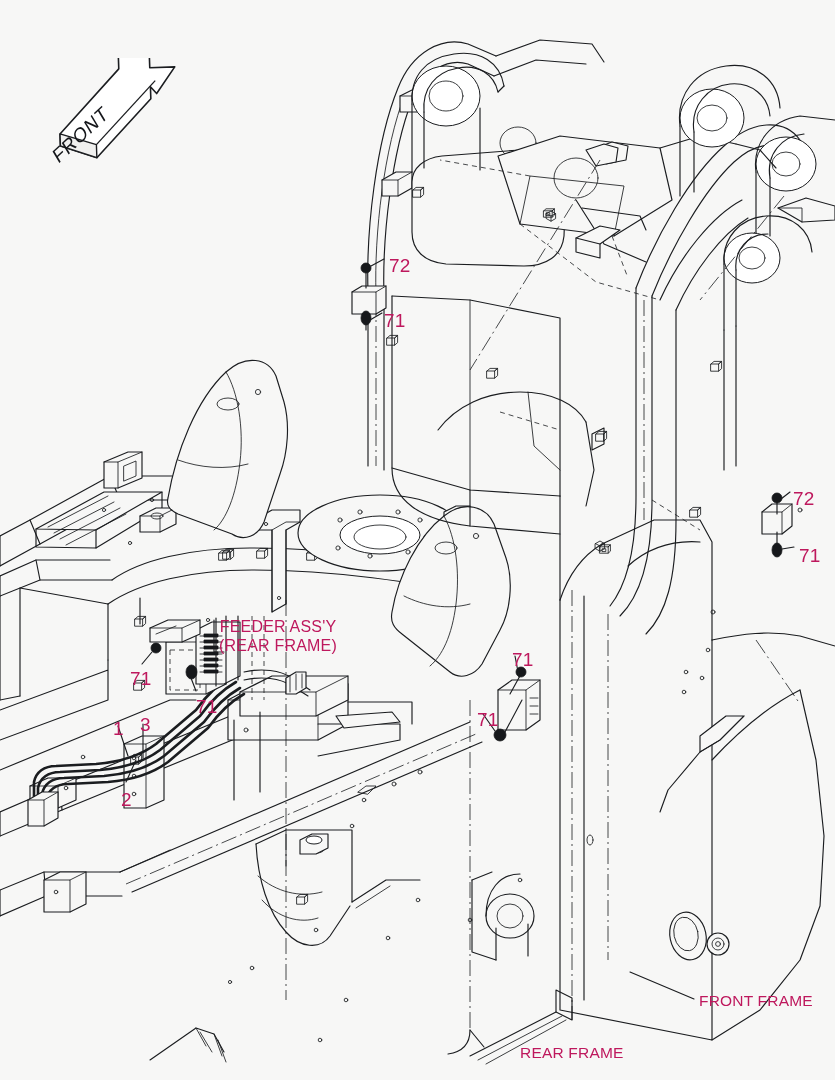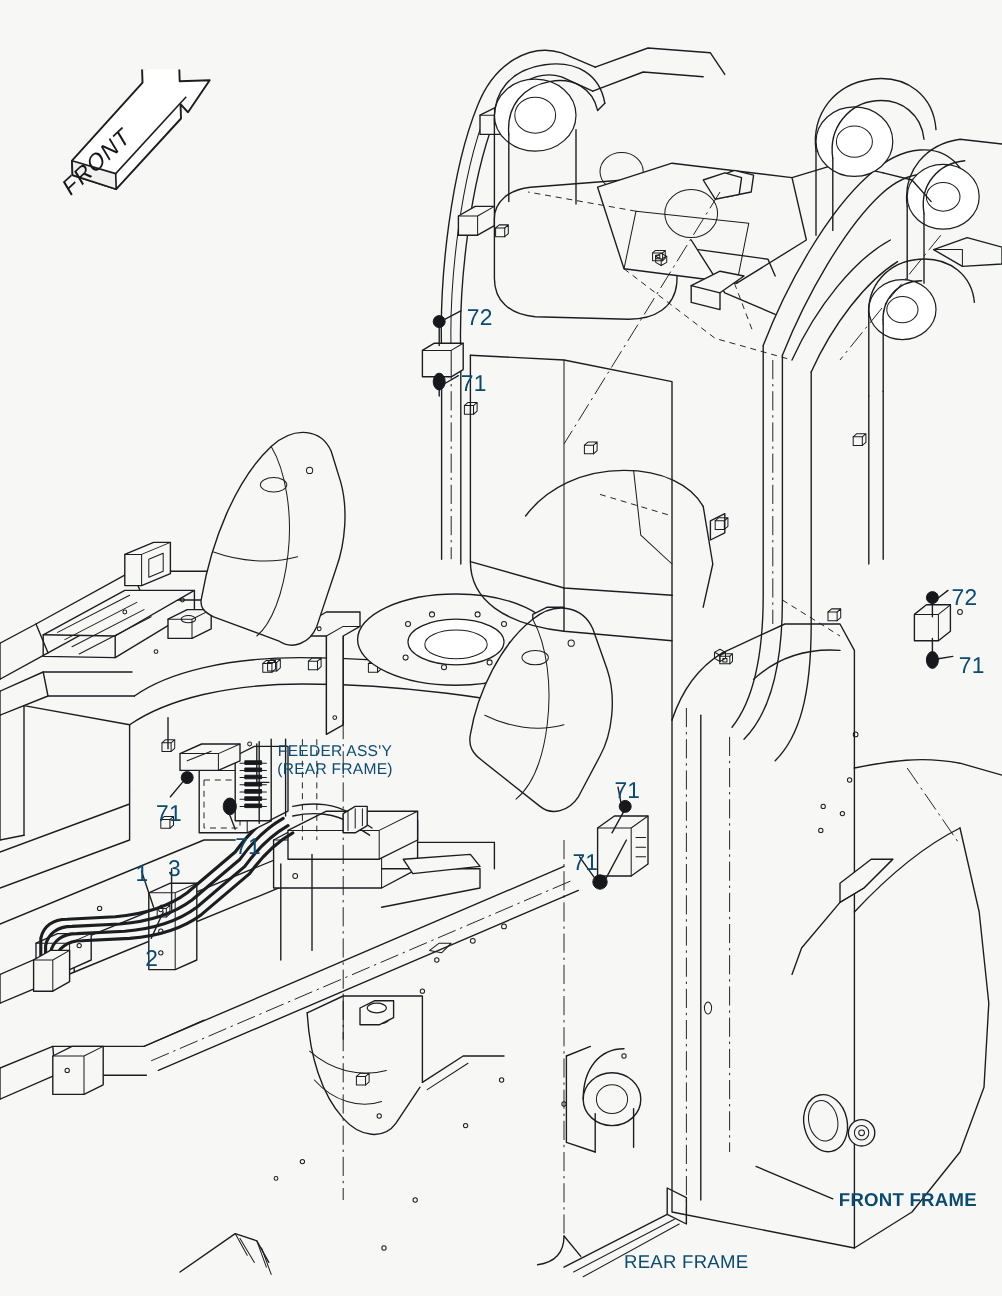--- a/index.html
+++ b/index.html
@@ -8,28 +8,28 @@
   #sheet{
     position:relative;
     width:835px;height:1080px;
     background:#f7f7f6;
     overflow:hidden;
   }
   #sheet svg{position:absolute;left:0;top:0;width:835px;height:1080px;}
   .lbl{
     position:absolute;
     font-family:"Liberation Sans",sans-serif;
-    color:#0c4a6e;
+    color:#be185d;
     white-space:nowrap;
     line-height:1.18;
     letter-spacing:.2px;
   }
   .lbl-num{font-size:19px;}
   .lbl-cap{font-size:15.5px;}
-  .lbl-feeder{font-size:13px;text-align:center;margin-left:12px;}
+  .lbl-feeder{font-size:16px;text-align:center;}
 </style>
 </head>
 <body>
 
 <div id="sheet">
 
   <svg viewBox="0 0 835 1080">
     <defs>
       <style>
         .s{fill:none;stroke:#1b1d20;stroke-width:1.15;stroke-linejoin:round;stroke-linecap:round;}
@@ -487,21 +487,21 @@
         <text x="22" y="86" font-family="'Liberation Sans',sans-serif" font-size="19" fill="#14161a" letter-spacing="1" transform="rotate(-43 34 84) skewX(-12)">FRONT</text>
       </g>
     </svg>
   </div>
 
   <div class="lbl lbl-feeder" style="left:219px;top:618px;">
     <div>FEEDER ASS'Y</div>
     <div>(REAR FRAME)</div>
   </div>
 
-  <div class="lbl lbl-cap" style="left:699px;top:992px;font-weight:bold;">FRONT FRAME</div>
+  <div class="lbl lbl-cap" style="left:699px;top:992px;">FRONT FRAME</div>
 
   <div class="lbl lbl-cap" style="left:488px;top:1044px;margin-left:32px;">REAR FRAME</div>
 
   <div id="callout-layer">
       <div class="lbl lbl-num" style="left: 389px; top: 255px;">72</div>
       <div class="lbl lbl-num" style="left: 384px; top: 310px;">71</div>
       <div class="lbl lbl-num" style="left: 793px; top: 488px;">72</div>
       <div class="lbl lbl-num" style="left: 799px; top: 545px;">71</div>
       <div class="lbl lbl-num" style="left: 130px; top: 668px;">71</div>
       <div class="lbl lbl-num" style="left: 196px; top: 696px;">71</div>

